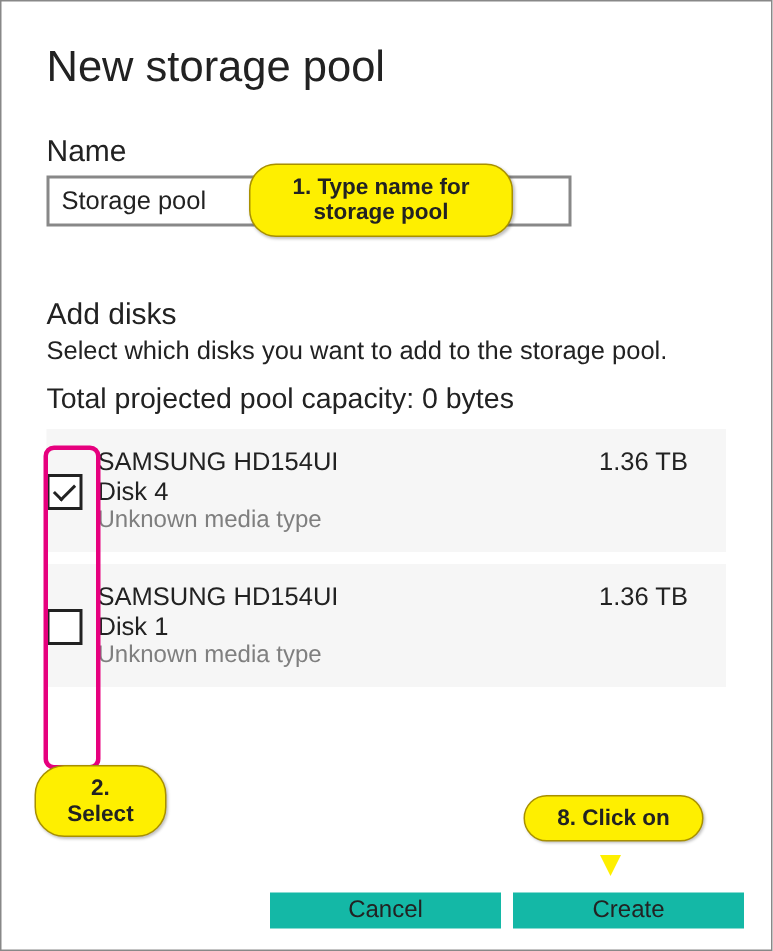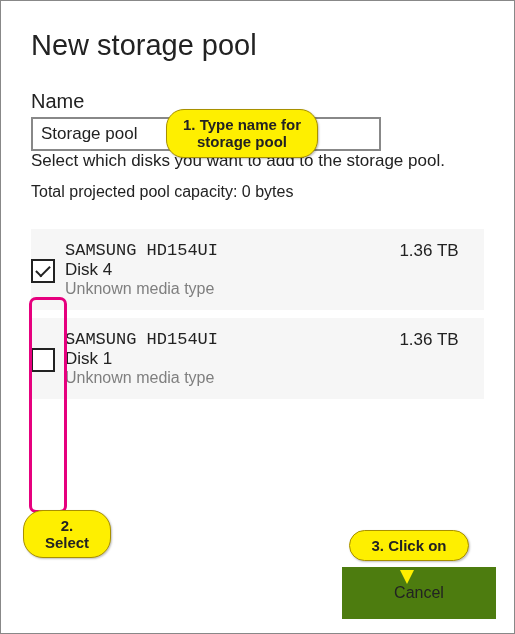--- a/index.html
+++ b/index.html
@@ -39,23 +39,23 @@
       color: #222;
       margin-top: 48px;
       margin-bottom: 2px;
     }
     .help-text {
       font-size: 17px;
       color: #222;
       margin-bottom: 12px;
     }
     .capacity-text {
-      font-size: 16px;
-      color: #222;
-      margin-bottom: 28px;
+      font-size: 19px;
+      color: #222;
+      margin-bottom: 8px;
     }
     .disk-group {
       position: relative;
     }
     .group-header {
       display: flex;
       align-items: center;
       padding: 4px 0;
     }
     .tri-check {
@@ -102,21 +102,20 @@
       border-left: 2.5px solid #222;
       border-bottom: 2.5px solid #222;
       transform: rotate(-45deg) translate(1px, -1px);
     }
     .disk-info {
       flex: 1;
     }
     .disk-model {
       font-size: 17px;
       color: #222;
-      font-family: Liberation Mono, monospace;
     }
     .disk-name {
       font-size: 17px;
       color: #222;
     }
     .disk-media {
       font-size: 16px;
       color: #7f7f7f;
     }
     .disk-size {
@@ -127,23 +126,23 @@
     }
     .button-row {
       position: absolute;
       bottom: 14px;
       right: 18px;
       display: flex;
       gap: 8px;
     }
     .btn {
       width: 154px;
-      height: 52px;
+      height: 24px;
       border: none;
-      background: #4d7c0f;
+      background: #14b8a6;
       font-size: 16px;
       color: #222;
       font-family: inherit;
       cursor: pointer;
     }
     
     .callout {
       position: absolute;
       background: #feef00;
       border: 1px solid #a89000;
@@ -152,21 +151,21 @@
       font-size: 15px;
       font-weight: 700;
       color: #222;
       text-align: center;
       line-height: 1.15;
       box-shadow: 1px 1px 2px rgba(0,0,0,0.25);
     }
     .callout-1 {
       top: 108px;
       left: 165px;
-      width: 152px;
+      width: 176px;
       border-radius: 18px;
     }
     .callout-2 {
       bottom: 75px;
       left: 22px;
       width: 88px;
     }
     .callout-3 {
       bottom: 72px;
       right: 45px;
@@ -203,20 +202,21 @@
   </style>
 </head>
 <body>
 
 <div class="panel">
   <h1 class="page-title">New storage pool</h1>
 
   <div class="field-label">Name</div>
   <input class="name-input" type="text" value="Storage pool" style="">
 
+  <div class="section-heading">Add disks</div>
   <div class="help-text">Select which disks you want to add to the storage pool.</div>
   <div class="capacity-text">
     <span>Total projected pool capacity:</span>
     <span>0 bytes</span>
   </div>
 
   <div class="disk-group">
 
     <div class="disk-row">
       <div class="disk-check checked"></div>
@@ -235,20 +235,21 @@
         <div class="disk-name">Disk 1</div>
         <div class="disk-media">Unknown media type</div>
       </div>
       <div class="disk-size">1.36 TB</div>
     </div>
   </div>
 </div>
 
 <div class="button-row">
   <button class="btn">Cancel</button>
+  <button class="btn">Create</button>
 </div>
 
 <div class="select-highlight"></div>
 <div class="callout callout-1">1. Type name for storage pool</div>
 <div class="callout-tail tail-2"></div>
 <div class="callout callout-2">2. Select</div>
 <div class="callout-tail tail-3"></div>
-<div class="callout callout-3">3. Click on</div>
+<div class="callout callout-3">8. Click on</div>
 
 </body></html>

